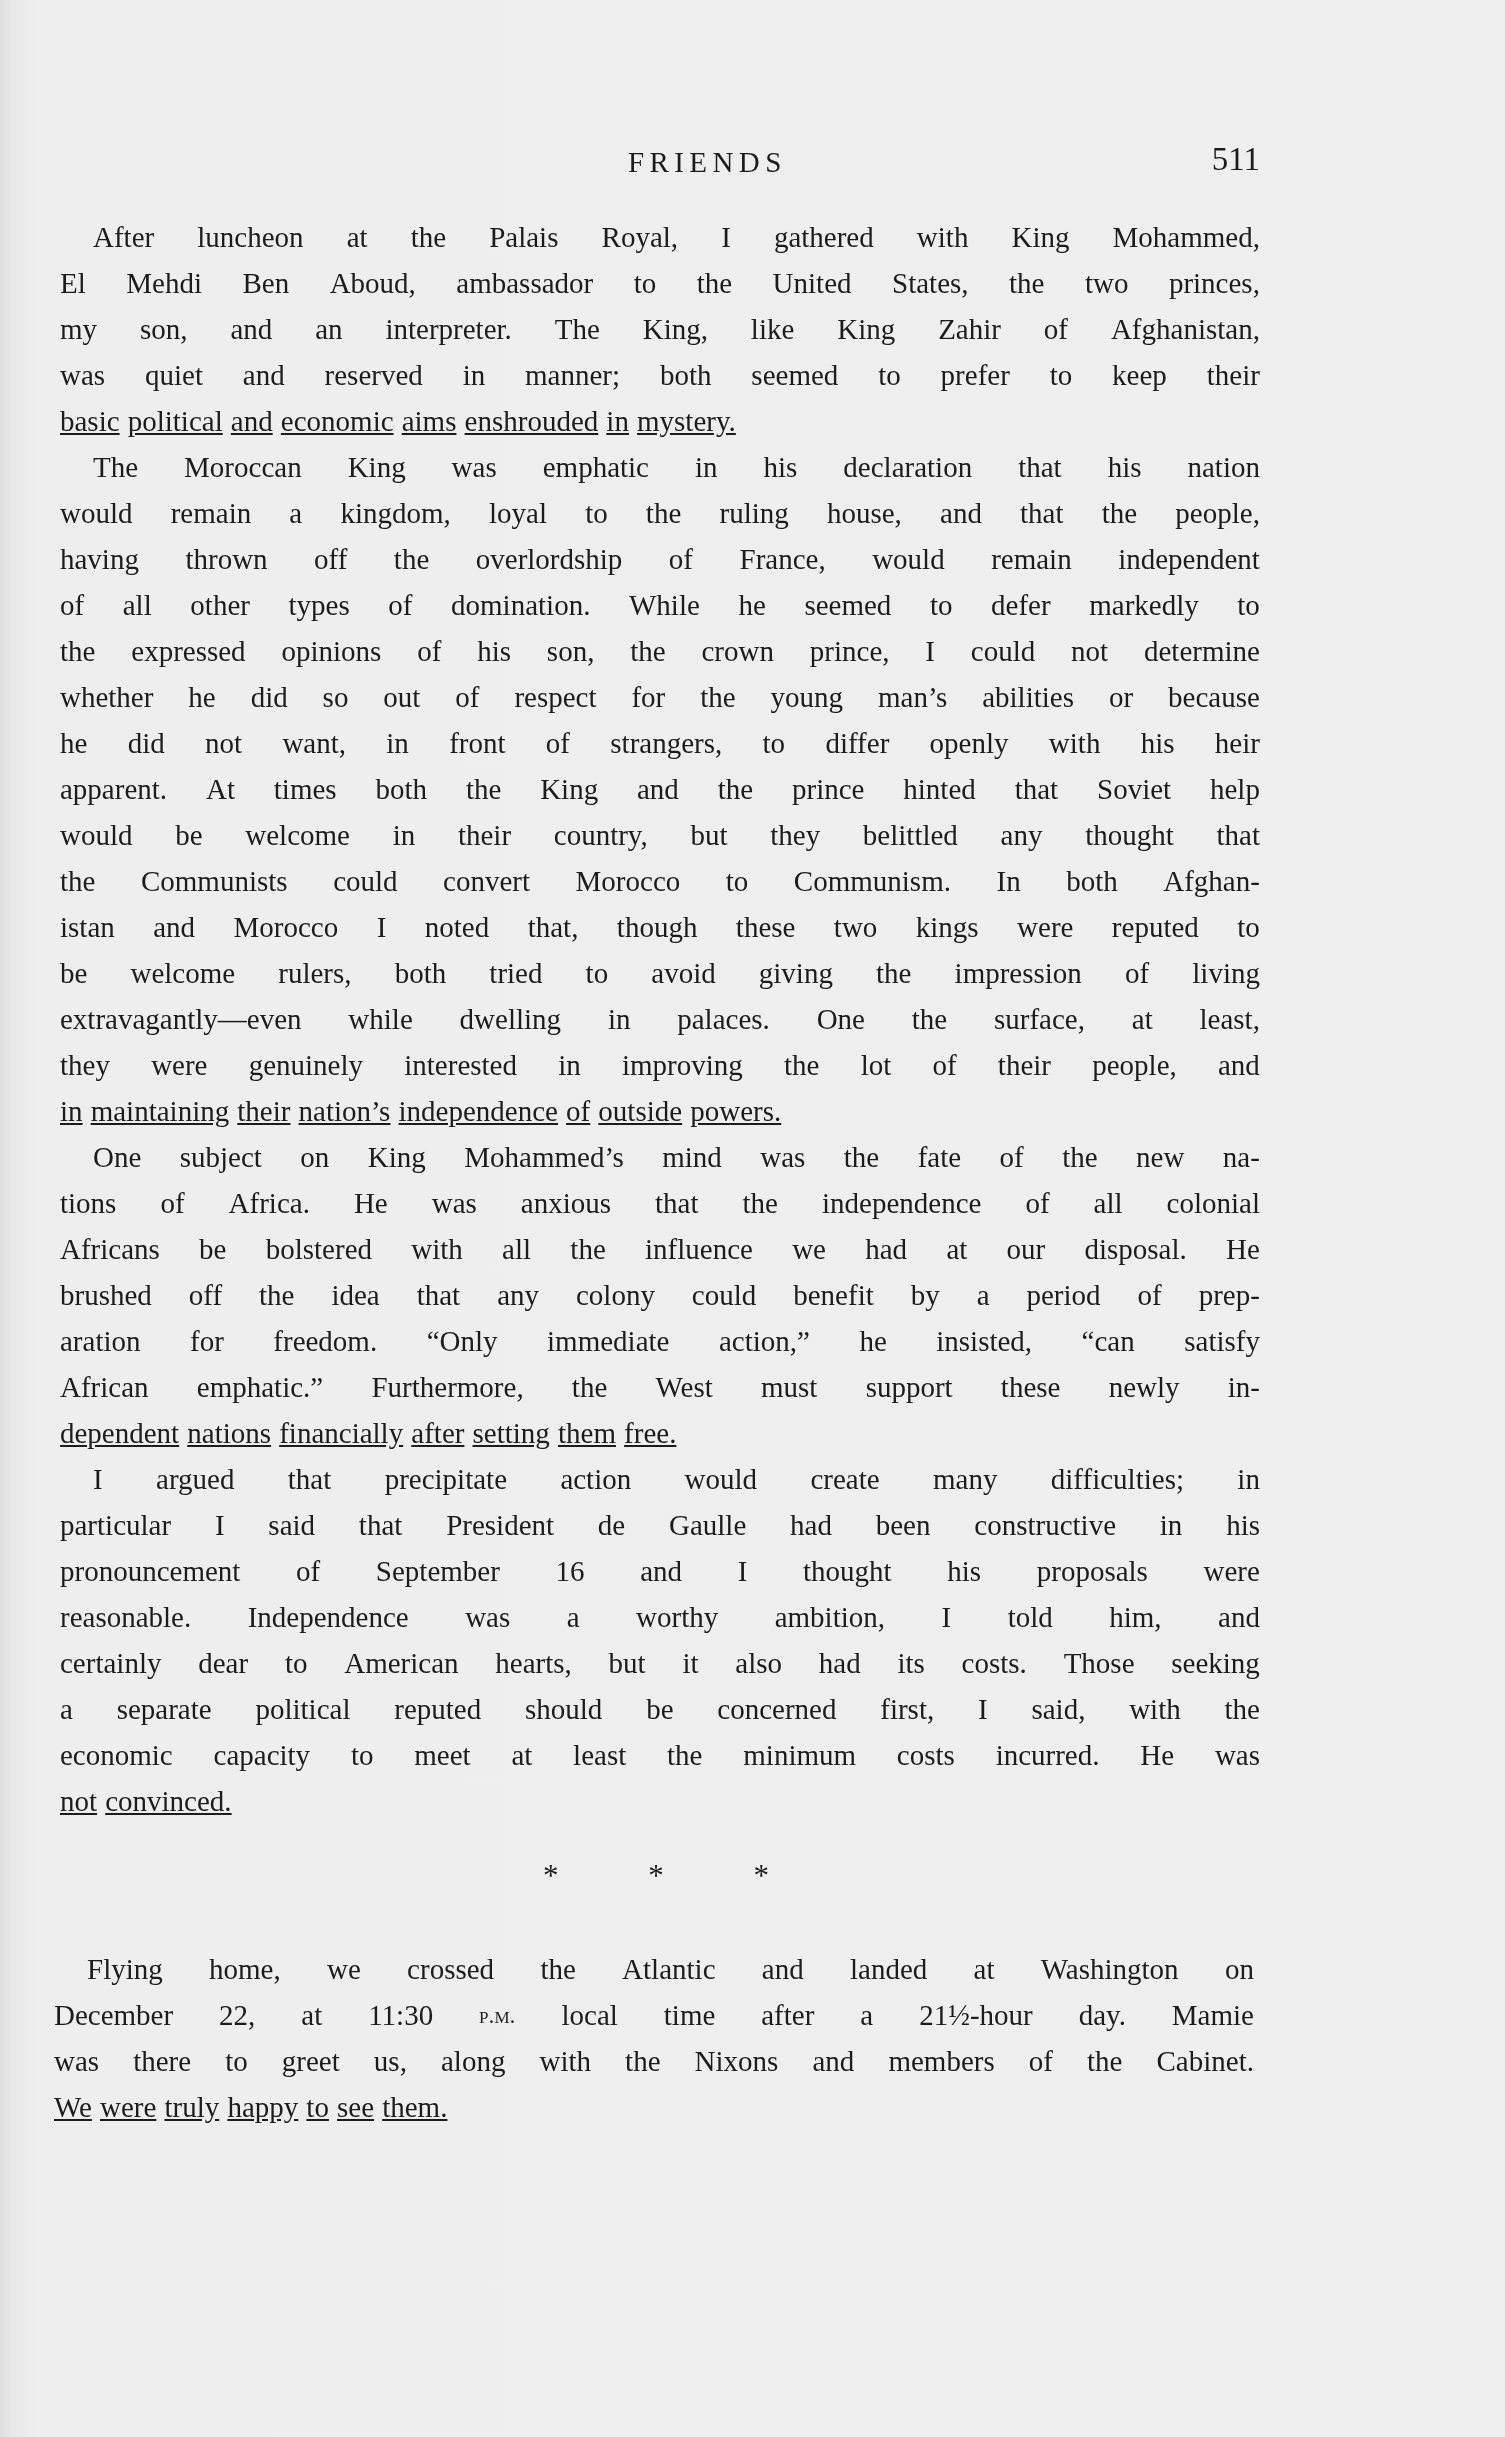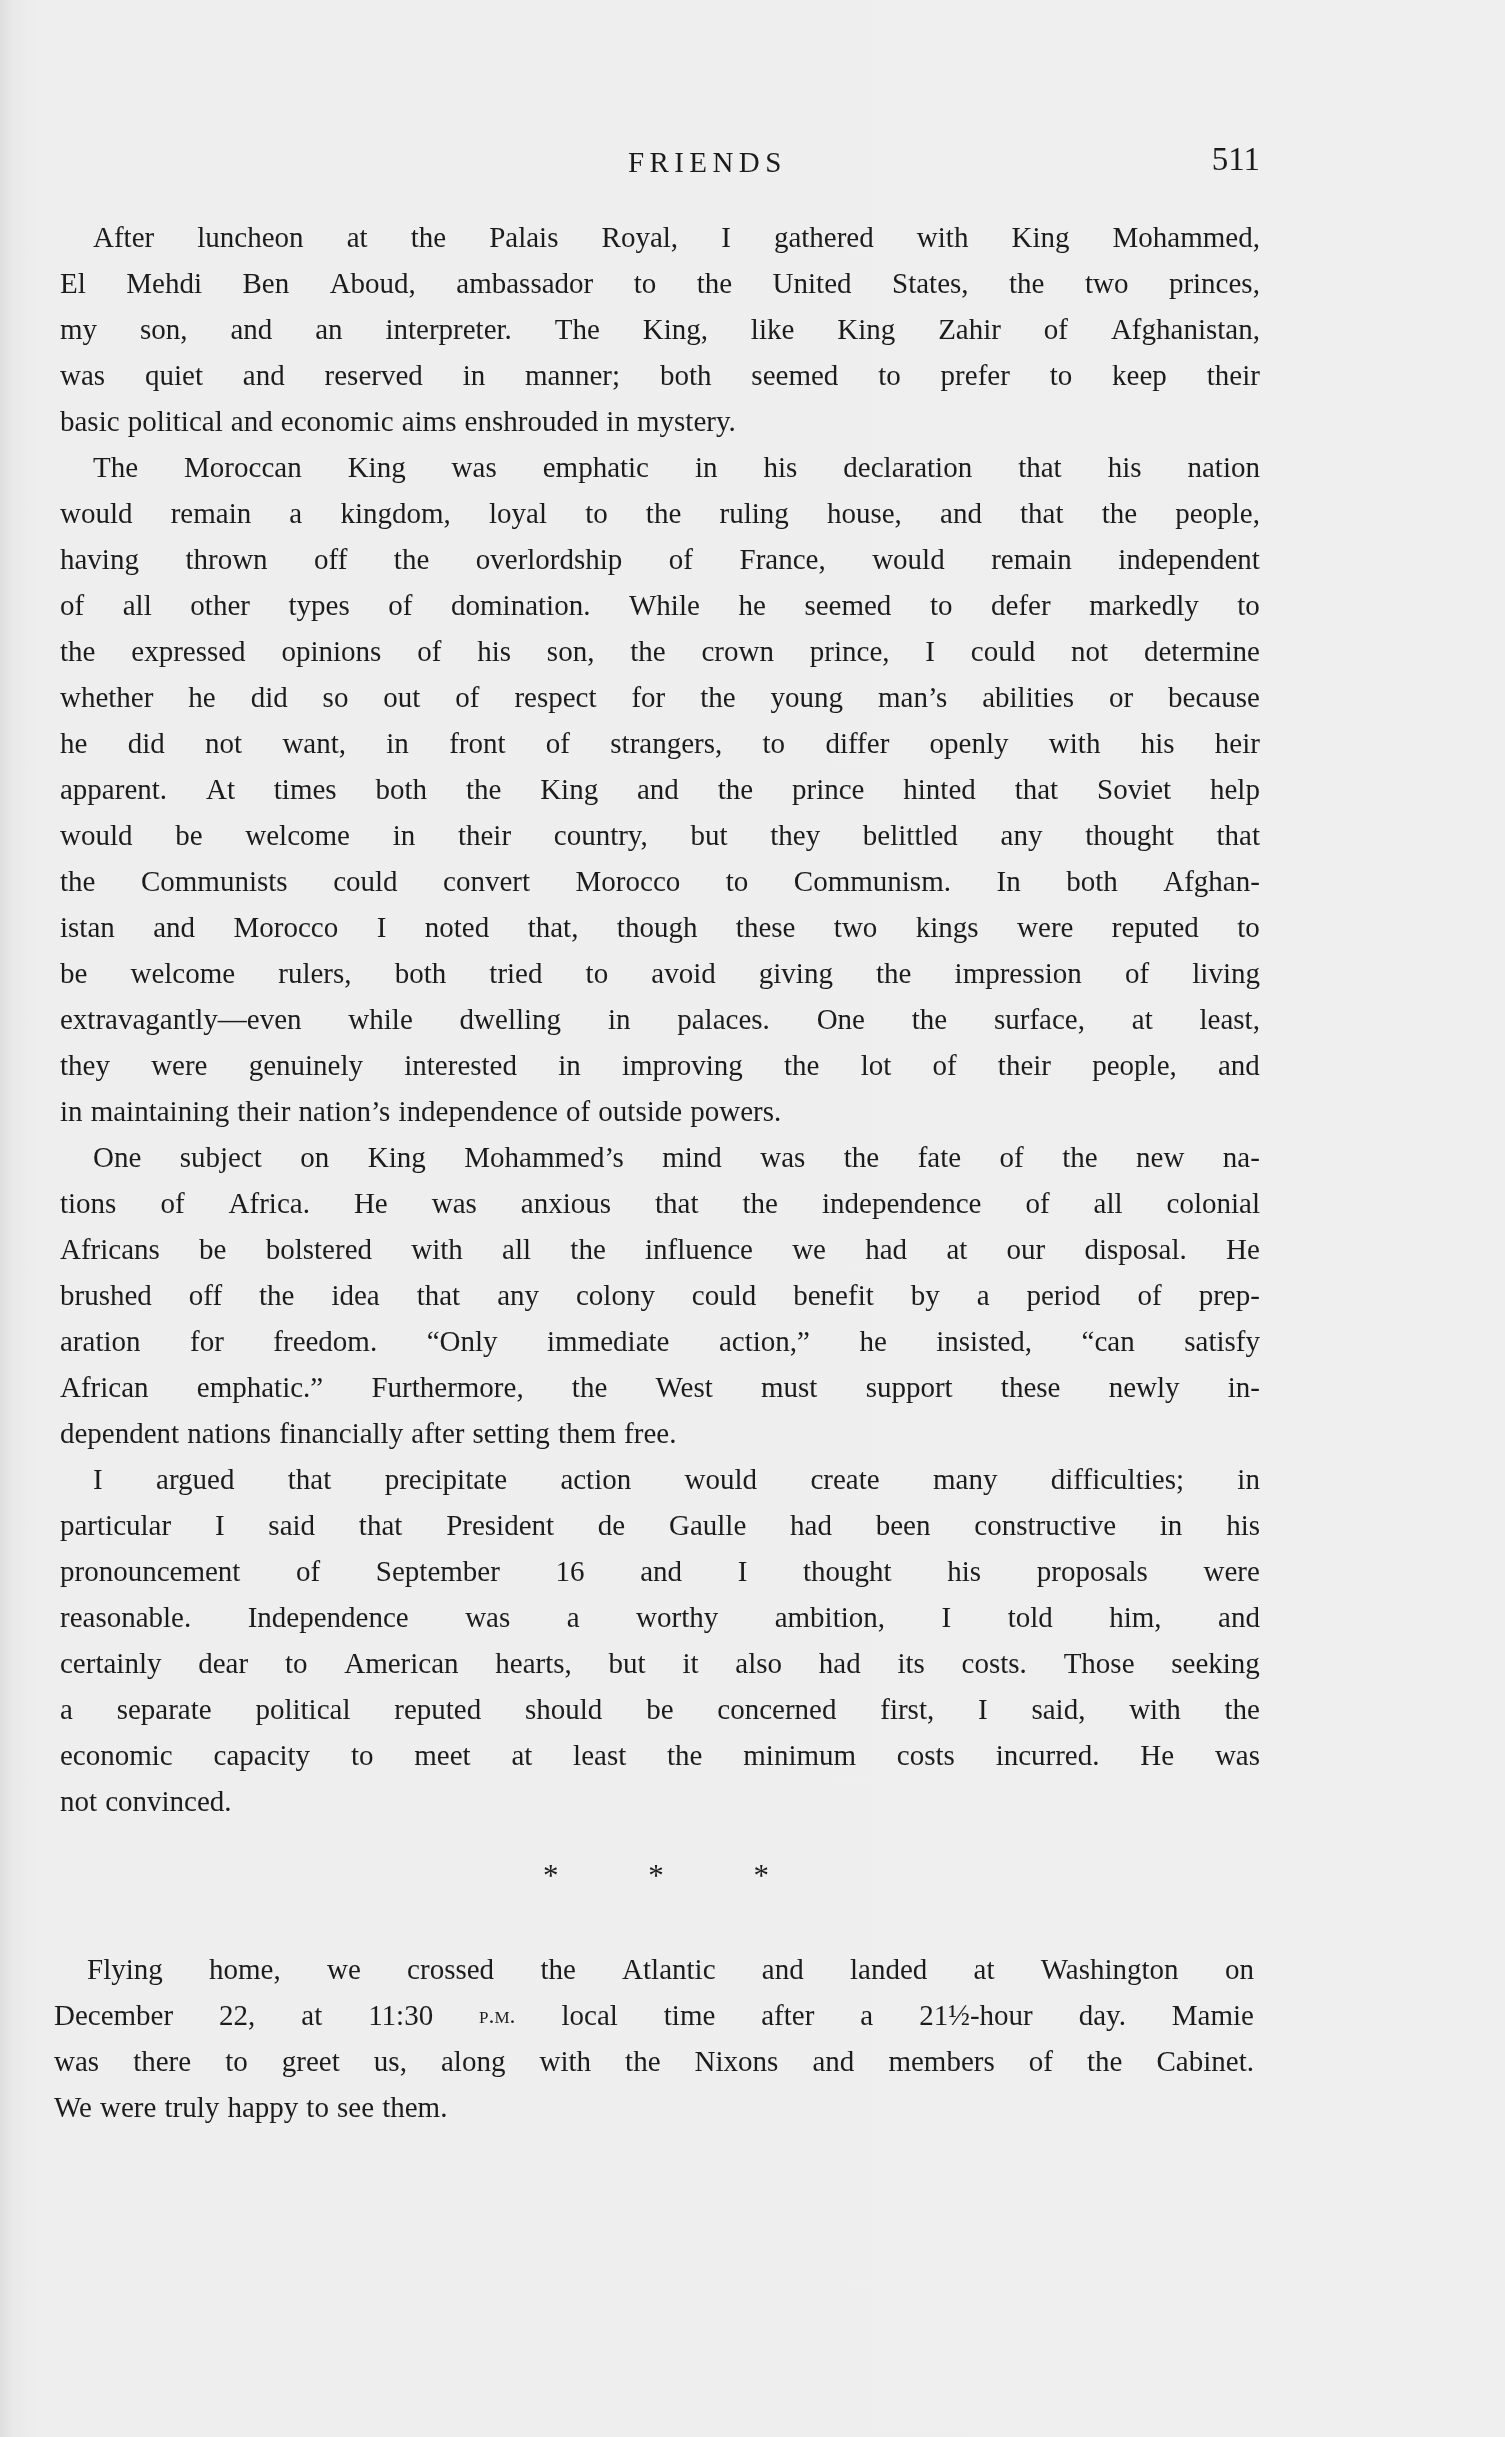--- a/index.html
+++ b/index.html
@@ -55,20 +55,21 @@
     height: 46px;
     line-height: 46px;
     font-size: 29px;
     text-align: justify;
     text-align-last: justify;
     white-space: nowrap;
     overflow: visible;
   }
   .line.last {
     text-align-last: left;
+    text-decoration: underline;
   }
   
   .jline {
     display: flex;
     justify-content: space-between;
     white-space: nowrap;
   }
   .jline.last {
     justify-content: flex-start;
     gap: 0.28em;

